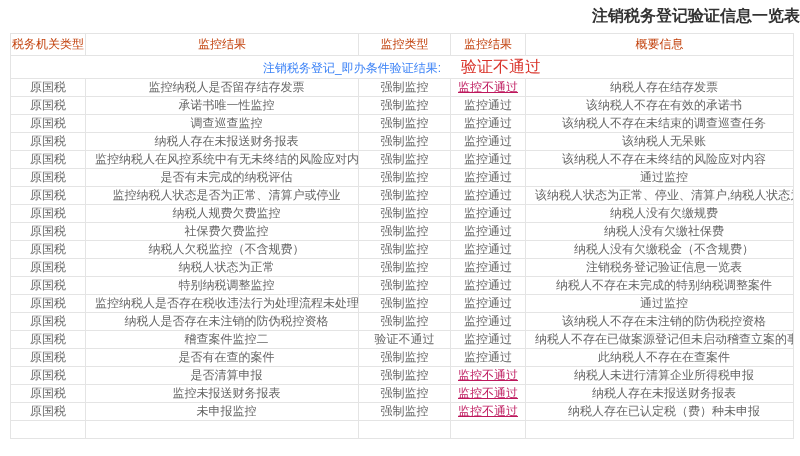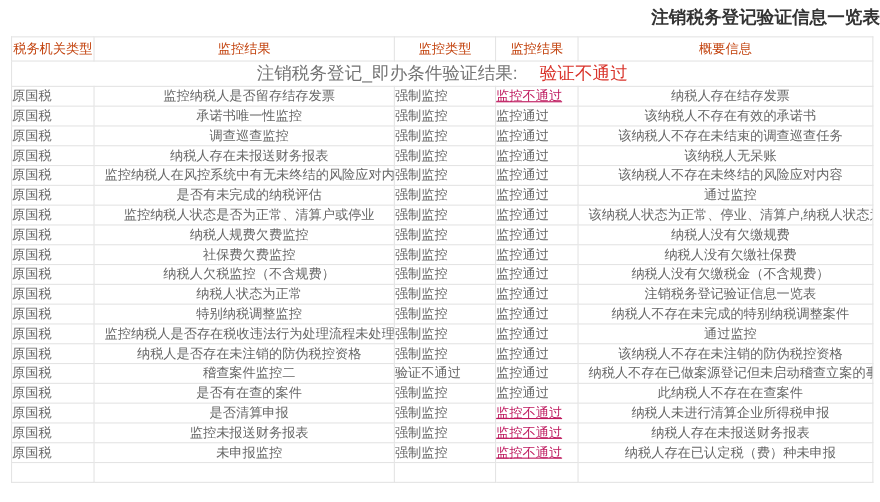--- a/index.html
+++ b/index.html
@@ -32,28 +32,28 @@
   table.verify th, table.verify td {
     border: 1px solid #e4e4e4;
     font-size: 12px;
     color: #666666;
     font-weight: normal;
     white-space: nowrap;
     overflow: hidden;
   }
   table.verify th { height: 22px; text-align: center; color: #c2410c; }
   tr.data-row td { height: 18px; }
-  td.c-agency, td.c-type, td.c-result { text-align: left; }
+  td.c-agency, td.c-type, td.c-result { text-align: center; }
   td.c-item, td.c-summary { text-align: center; padding-left: 9px; }
   td.section-cell {
     height: 23px;
     text-align: center;
     vertical-align: middle;
   }
-  .sec-label { font-size: 16px; color: #737373; }
+  .sec-label { font-size: 12px; color: #3b82f6; }
   .sec-result {
     font-size: 16px;
     color: #d9342b;
     margin-left: 20px;
   }
   span.result-fail {
     color: #be185d;
     text-decoration: underline;
     cursor: pointer;
   }

